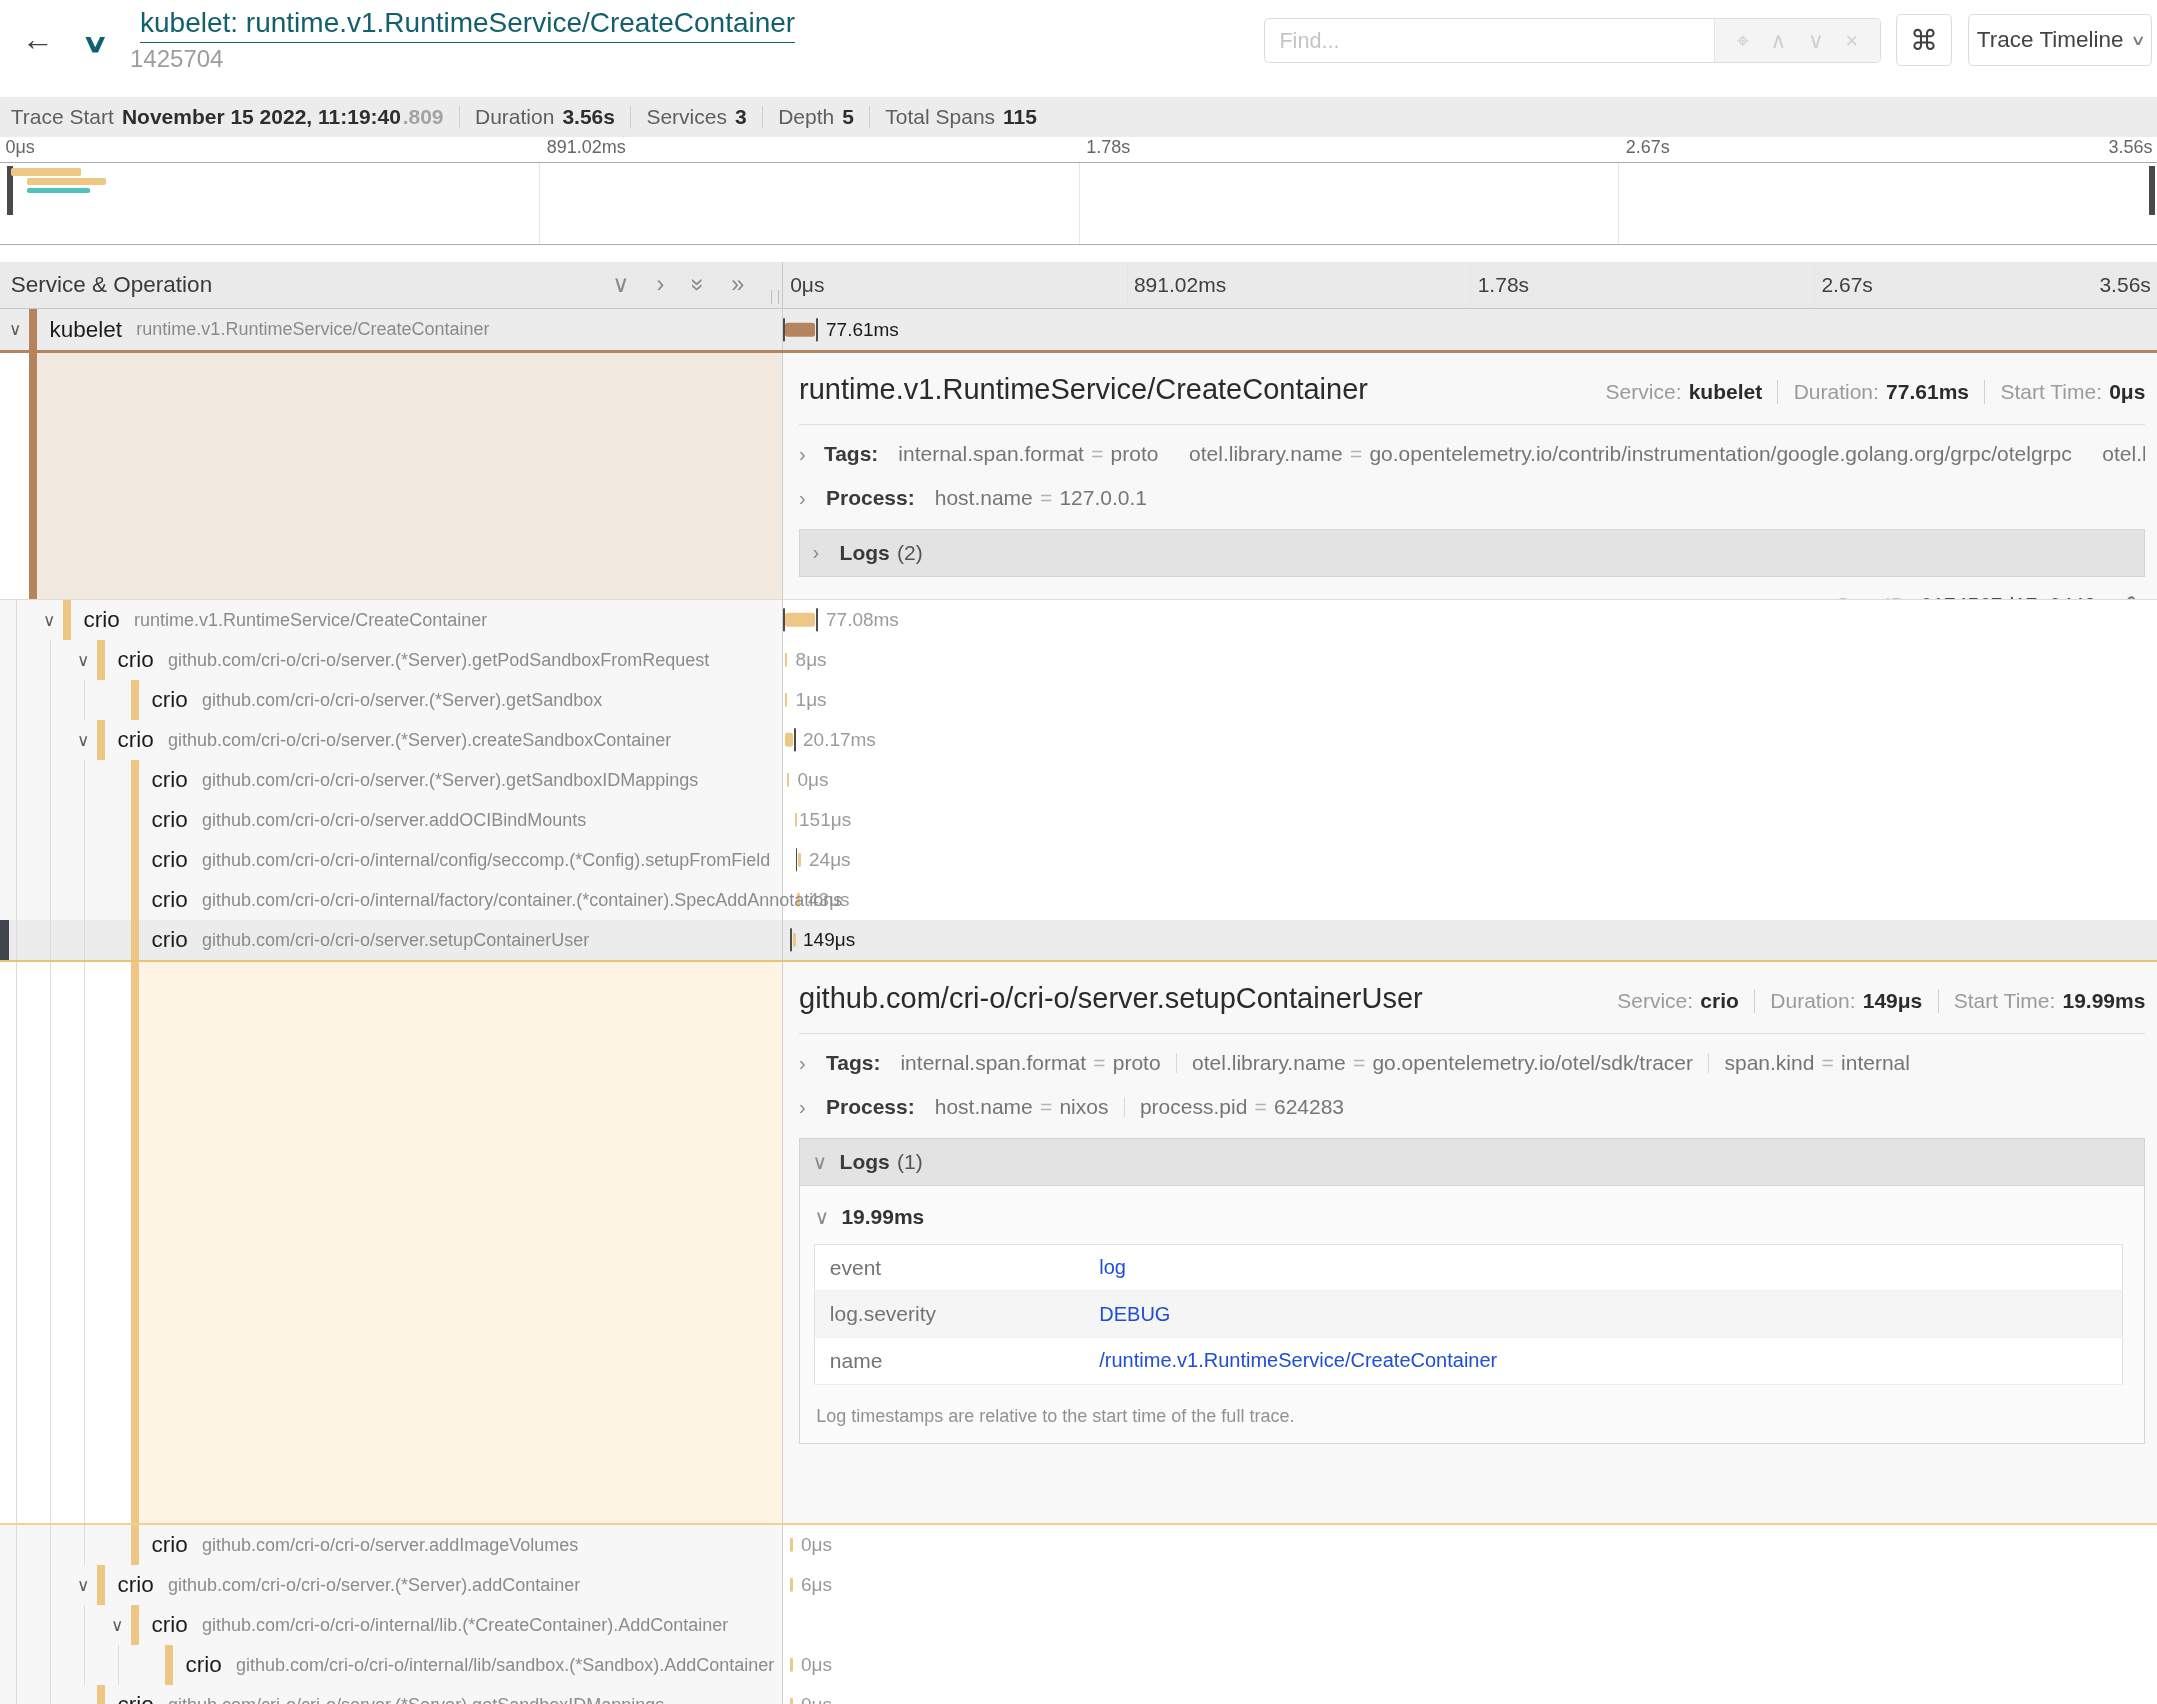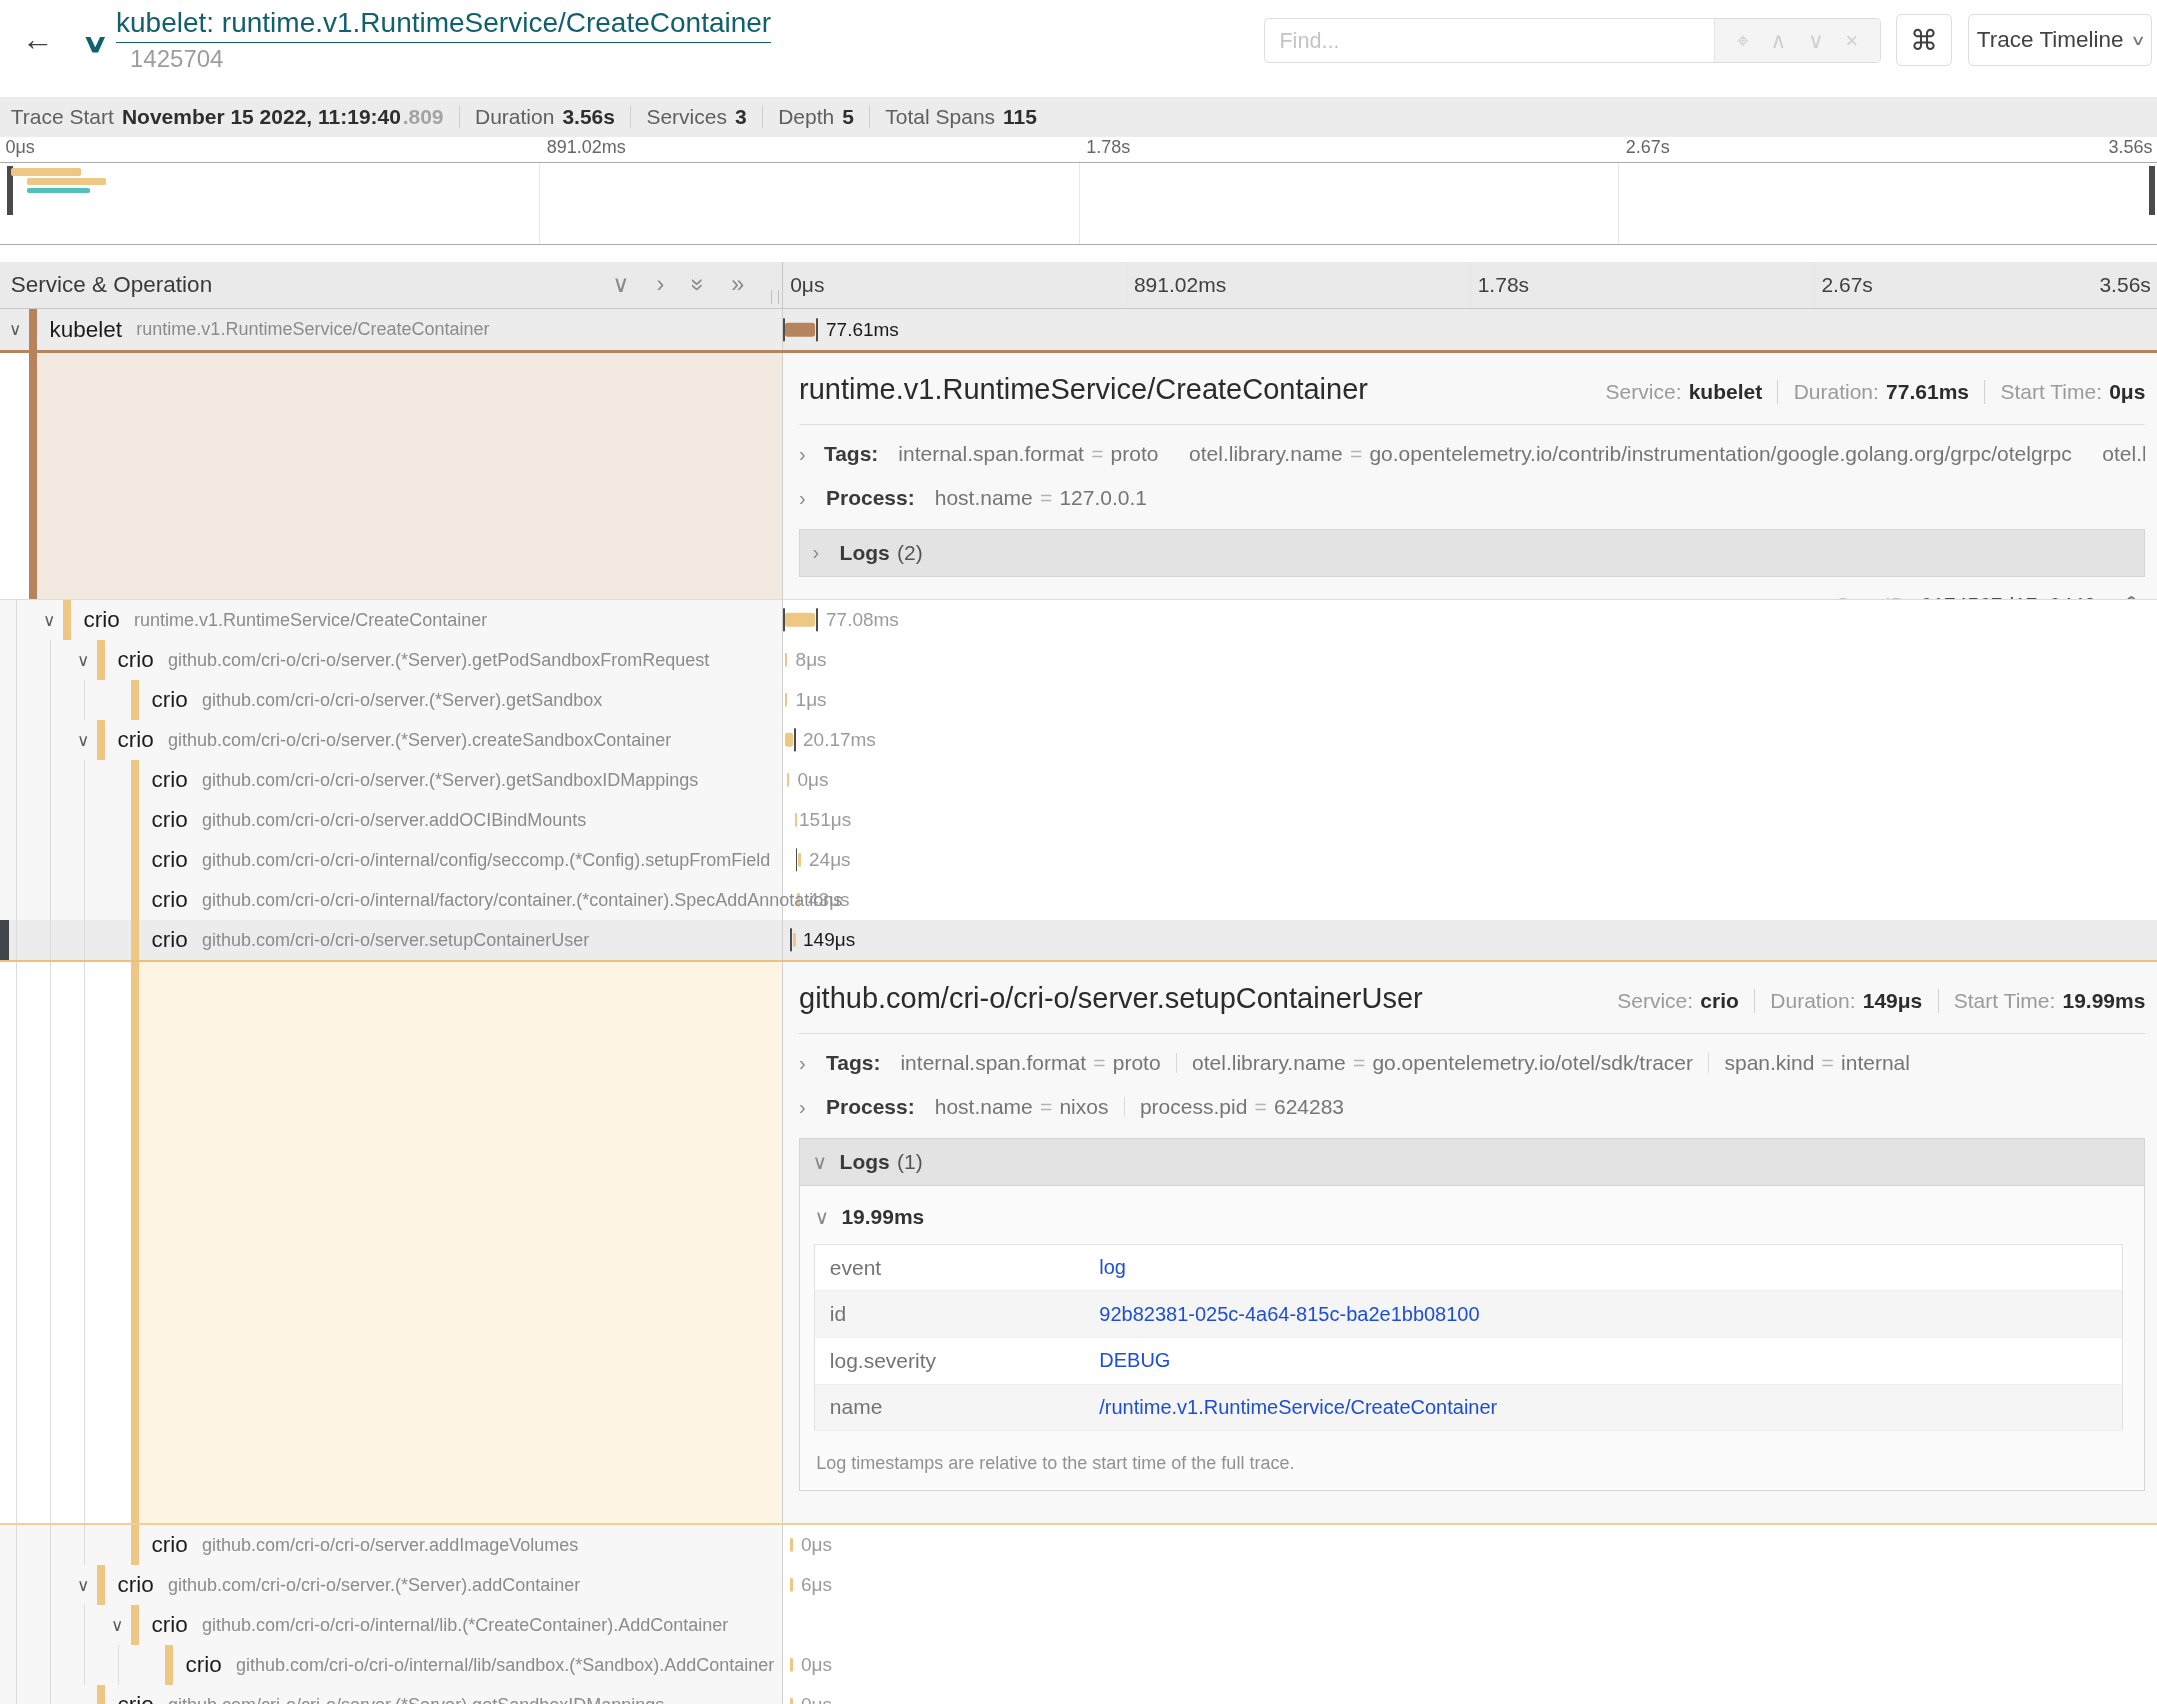--- a/index.html
+++ b/index.html
@@ -4,21 +4,21 @@
 <style>
   * { box-sizing: border-box; margin: 0; padding: 0; }
   html,body { background:#fff; }
   .page { position:relative; width:2158px; height:1705px; overflow:hidden;
           font-family:"Liberation Sans", sans-serif; background:#fff; color:#333; }
 
   
   .app-header { position:absolute; top:0; left:0; right:0; height:92px; background:#fff; }
   .back-btn { position:absolute; left:21.6px; top:23.4px; font-size:32px; color:#434343; line-height:1; cursor:pointer; }
   .title-chevron { position:absolute; left:86px; top:29px; font-size:25px; font-weight:700; color:#0d6470; transform:scaleX(1.5); cursor:pointer; }
-  .trace-title { position:absolute; left:116px; top:7.2px; font-size:28px; color:#11606c; text-decoration:none;
+  .trace-title { position:absolute; left:140px; top:7.2px; font-size:28px; color:#11606c; text-decoration:none;
                  border-bottom:1.8px solid #11606c; padding-bottom:2.7px; }
   .trace-id { position:absolute; left:130px; top:45px; font-size:24px; color:#9d9d9d; }
 
   .find-wrap { position:absolute; left:1264px; top:18px; width:617px; height:45px;
                border:0.9px solid #dcdcdc; border-radius:4.5px; display:flex; background:#fff; overflow:hidden; }
   .find-input { flex:1; border:none; outline:none; font-size:21.6px; color:#444; padding:0 14.4px;
                 font-family:inherit; background:transparent; }
   .find-input::placeholder { color:#c4c4c4; }
   .find-tools { width:166px; background:#f4f4f4; border-left:0.9px solid #e6e6e6; display:flex;
                 align-items:center; justify-content:space-evenly; font-size:21.6px; color:#cfcfcf; }
@@ -545,24 +545,20 @@
             <span class="acc-chev">∨</span>
             <span>19.99ms</span>
           </div>
           <table class="kv-table">
             <tbody>
                 <tr>
               <td class="k">event</td>
               <td class="v">log</td>
             </tr>
             <tr>
-              <td class="k">id</td>
-              <td class="v">92b82381-025c-4a64-815c-ba2e1bb08100</td>
-            </tr>
-            <tr>
               <td class="k">log.severity</td>
               <td class="v">DEBUG</td>
             </tr>
             <tr>
               <td class="k">name</td>
               <td class="v">/runtime.v1.RuntimeService/CreateContainer</td>
             </tr>
           </tbody>
             </table>
           <div class="logs-note">Log timestamps are relative to the start time of the full trace.</div>

